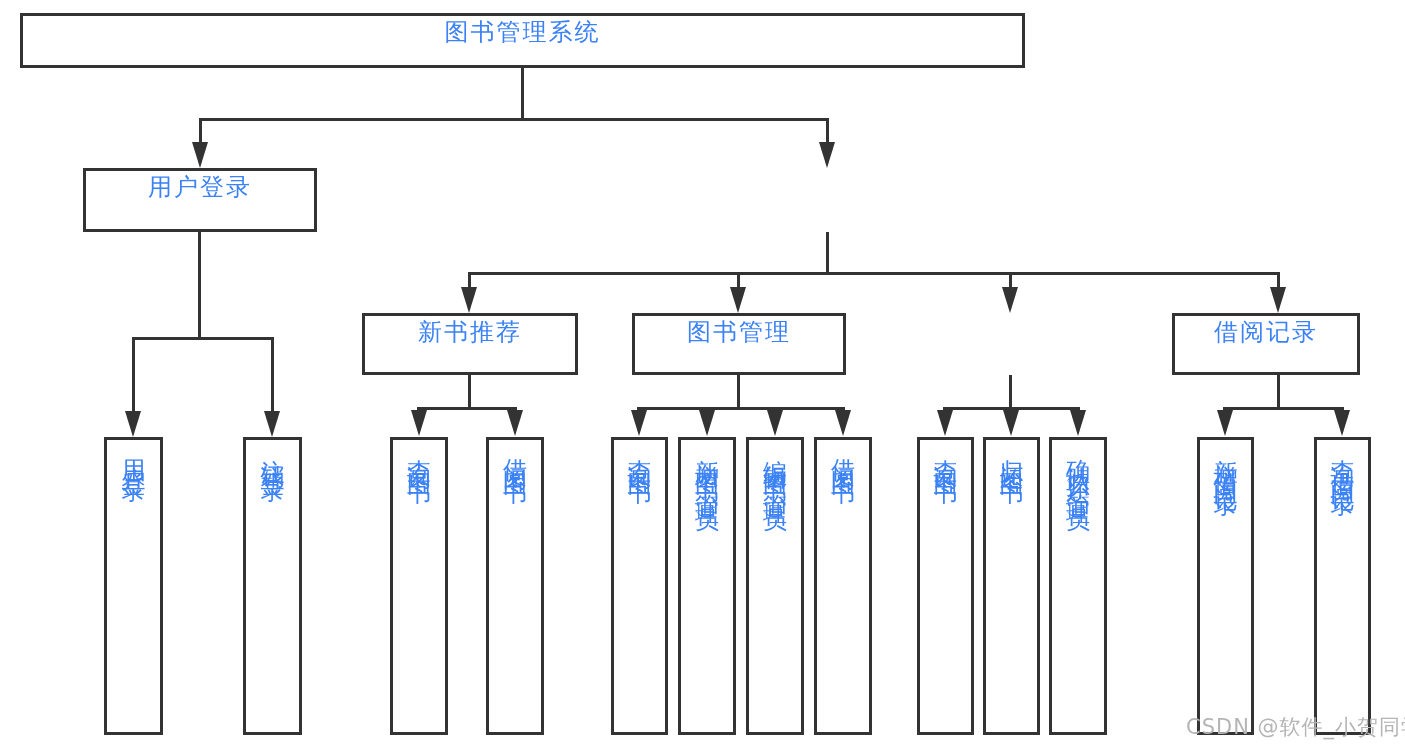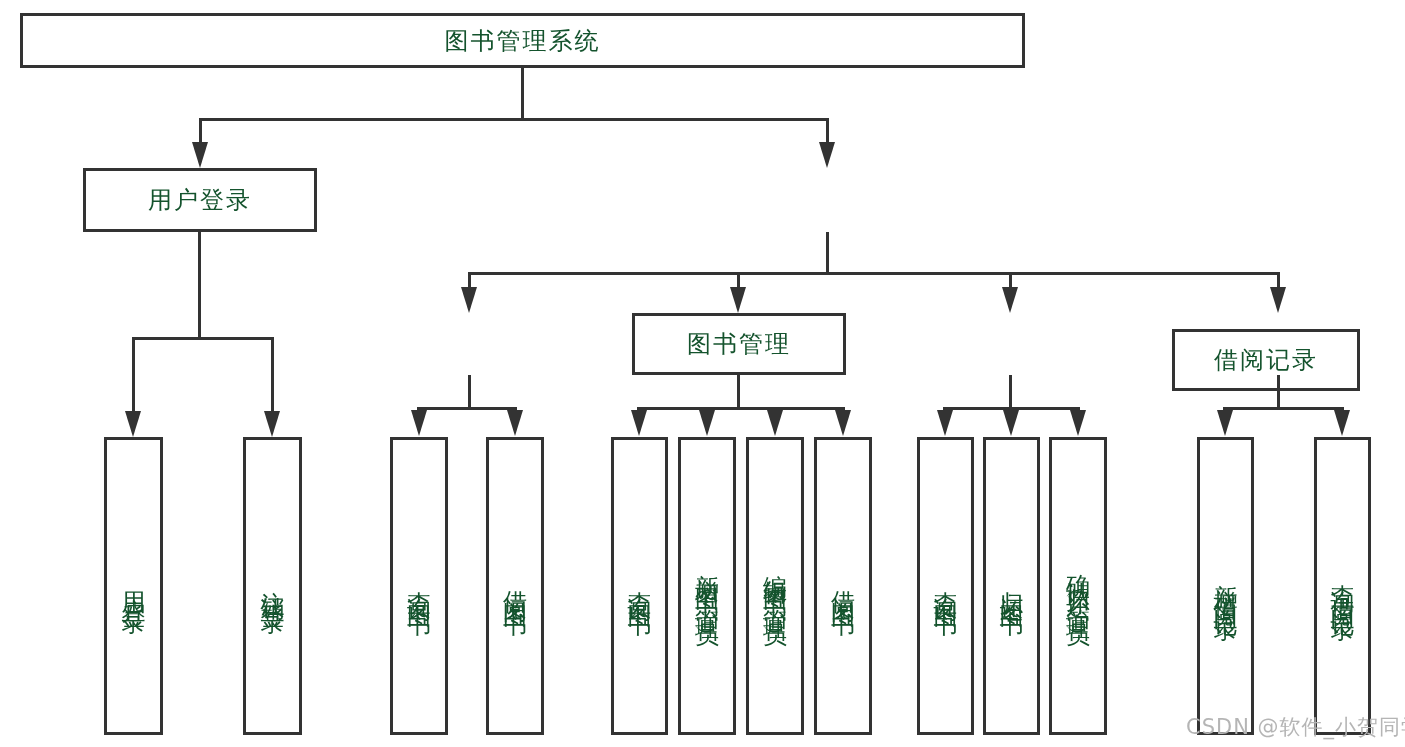--- a/index.html
+++ b/index.html
@@ -1,19 +1,19 @@
 <!DOCTYPE html>
 <html><head>
 <meta charset="utf-8">
 <style>
   html,body{margin:0;padding:0;background:#ffffff;}
   body{font-family:"DejaVu Sans","Liberation Sans",sans-serif;}
   #canvas{position:relative;width:1405px;height:747px;background:#ffffff;overflow:hidden;}
   .box{position:absolute;box-sizing:border-box;border:3px solid #333333;background:#ffffff;
-       display:flex;align-items:center;justify-content:center;color:#14532d;}
+       display:flex;align-items:flex-start;justify-content:center;color:#3b82f6;}
   .h-label{font-size:24px;letter-spacing:2px;white-space:nowrap;}
   .v-node{top:437px;height:298px;}
   .v-label{writing-mode:vertical-rl;text-orientation:mixed;font-size:24px;letter-spacing:7px;
            line-height:1;white-space:nowrap;}
   .line{position:absolute;background:#333333;}
   .arrow{position:absolute;width:0;height:0;border-left:8px solid transparent;
          border-right:8px solid transparent;border-top:26px solid #333333;}
   .watermark{position:absolute;left:1186px;top:713px;font-size:21px;color:#b5b5b5;
              white-space:nowrap;z-index:10;letter-spacing:1px;}
 </style>
@@ -48,24 +48,27 @@
   <div class="line" style="left:468px;top:272px;width:812px;height:3px"></div>
   <div class="line" style="left:468px;top:272px;width:3px;height:16px"></div>
   <div class="arrow" style="left:461px;top:287px"></div>
   <div class="line" style="left:737px;top:272px;width:3px;height:16px"></div>
   <div class="arrow" style="left:730px;top:287px"></div>
   <div class="line" style="left:1009px;top:272px;width:3px;height:16px"></div>
   <div class="arrow" style="left:1002px;top:287px"></div>
   <div class="line" style="left:1277px;top:272px;width:3px;height:16px"></div>
   <div class="arrow" style="left:1270px;top:287px"></div>
 
+  <div class="box" style="left:362px;top:313px;width:216px;height:62px">
+    <span class="h-label">新书推荐</span>
+  </div>
   <div class="box" style="left:632px;top:313px;width:214px;height:62px">
     <span class="h-label">图书管理</span>
   </div>
-  <div class="box" style="left:1172px;top:329px;width:188px;height:62px">
+  <div class="box" style="left:1172px;top:313px;width:188px;height:62px">
     <span class="h-label">借阅记录</span>
   </div>
 
   <div class="line" style="left:468px;top:375px;width:3px;height:34px"></div>
   <div class="line" style="left:417px;top:407px;width:100px;height:3px"></div>
   <div class="arrow" style="left:411px;top:410px"></div>
   <div class="arrow" style="left:507px;top:410px"></div>
 
   <div class="line" style="left:737px;top:375px;width:3px;height:34px"></div>
   <div class="line" style="left:637px;top:407px;width:208px;height:3px"></div>

